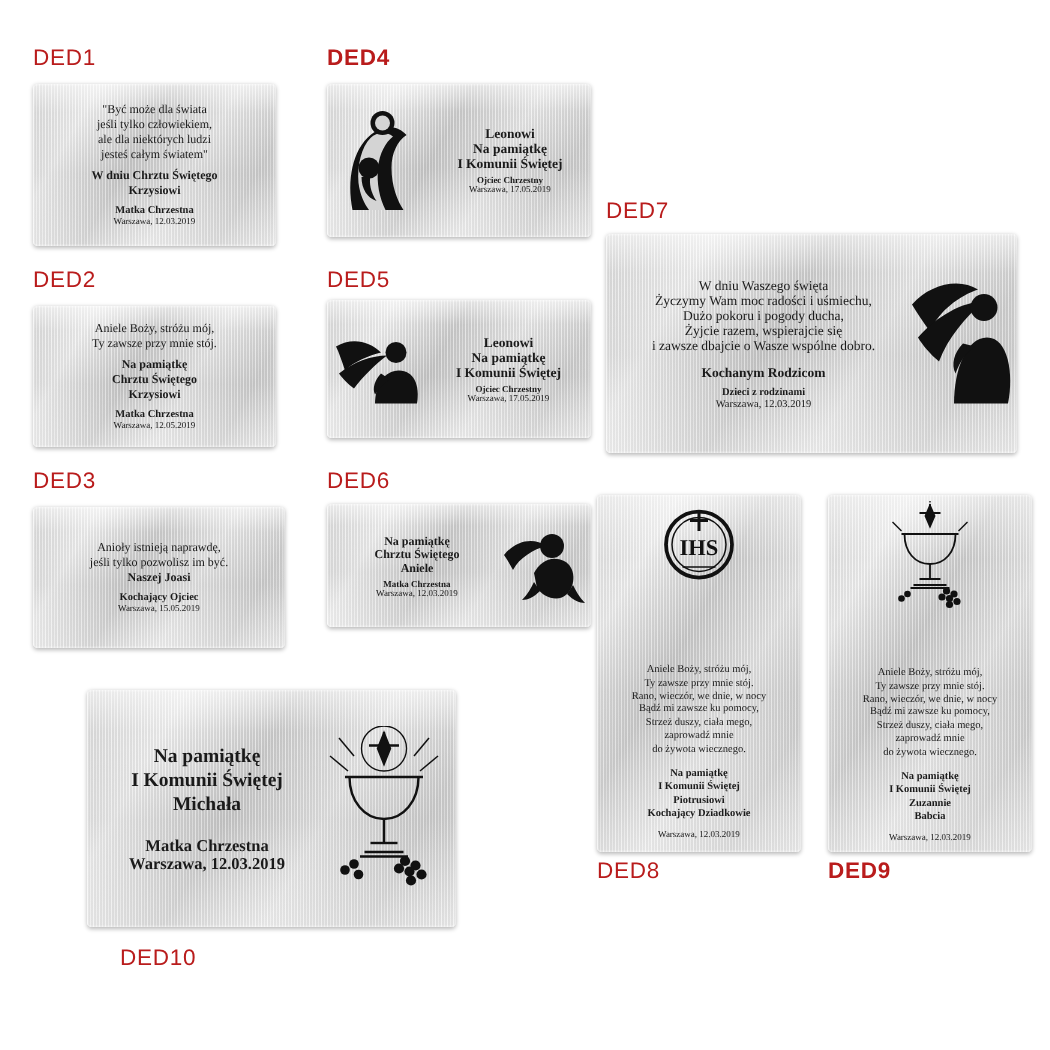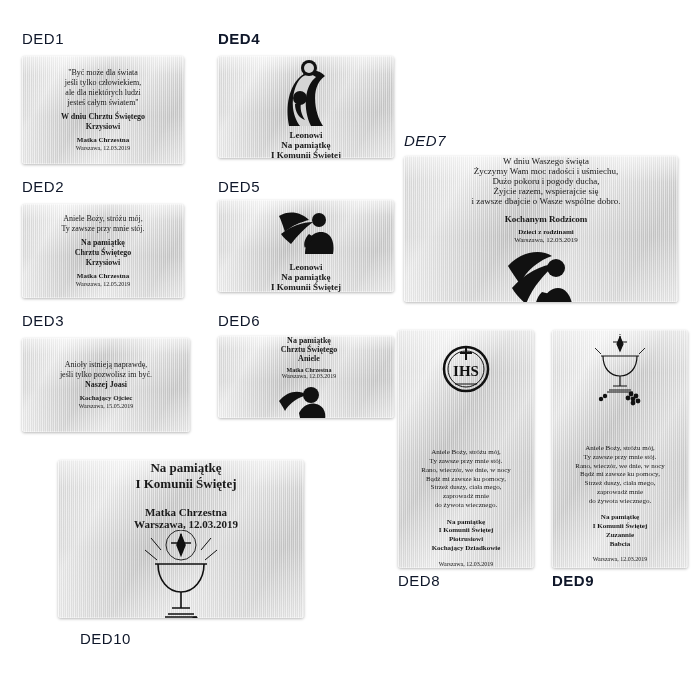--- a/index.html
+++ b/index.html
@@ -7,21 +7,21 @@
     width:700px;height:700px;
     background:#ffffff;
     font-family:"Liberation Serif", serif;
     position:relative;
     overflow:hidden;
   }
   .label{
     position:absolute;
     font-family:"Liberation Sans", sans-serif;
     font-size:15px;
-    color:#0f172a;
+    color:#b91c1c;
     letter-spacing:0.5px;
   }
   .plate{
     position:absolute;
     border-radius:3px;
     background:
       linear-gradient(180deg, rgba(255,255,255,0.55) 0%, rgba(255,255,255,0.0) 18%, rgba(0,0,0,0.03) 55%, rgba(255,255,255,0.25) 100%),
       repeating-linear-gradient(90deg, rgba(255,255,255,0.5) 0px, rgba(255,255,255,0.5) 1px, rgba(170,170,170,0.18) 1px, rgba(170,170,170,0.18) 2px, rgba(255,255,255,0.28) 2px, rgba(255,255,255,0.28) 3px, rgba(150,150,150,0.12) 3px, rgba(150,150,150,0.12) 4px),
       linear-gradient(120deg,#d8d8d8 0%, #efefef 20%, #c9c9c9 42%, #e6e6e6 62%, #cfcfcf 82%, #e2e2e2 100%);
     box-shadow:0 1px 3px rgba(0,0,0,0.28), inset 0 0 0 1px rgba(255,255,255,0.35);
@@ -35,21 +35,21 @@
   .inner{
     width:100%;
     text-align:center;
     line-height:1.25;
   }
   .ln{display:block;}
   .b{font-weight:bold;}
   .sm{font-size:7px;}
   .xs{font-size:6px;}
   .sp{height:4px;}
-  .row{display:flex;align-items:center;width:100%;height:100%;flex-direction:column;}
+  .row{display:flex;align-items:center;width:100%;height:100%;}
   .txt{flex:1;text-align:center;}
   .art{flex:0 0 auto;display:flex;align-items:center;justify-content:center;}
 
   
   #ded1-label{left:22px;top:30px;}
   #ded1{left:22px;top:56px;width:162px;height:108px;}
   #ded1 .inner{font-size:8px;padding:0 8px;}
 
   
   #ded2-label{left:22px;top:178px;}
@@ -70,26 +70,26 @@
   #ded5-label{left:218px;top:178px;}
   #ded5{left:218px;top:200px;width:176px;height:92px;}
   #ded5 .txt{font-size:9px;}
 
   
   #ded6-label{left:218px;top:312px;}
   #ded6{left:218px;top:336px;width:176px;height:82px;}
   #ded6 .txt{font-size:8px;}
 
   
-  #ded7-label{left:404px;top:132px;font-style:italic;}
+  #ded7-label{left:404px;top:132px;}
   #ded7{left:404px;top:156px;width:274px;height:146px;}
   #ded7 .txt{font-size:9px;}
 
   
-  #ded8{left:398px;top:330px;width:136px;height:238px;align-items:flex-end;}
+  #ded8{left:398px;top:330px;width:136px;height:238px;}
   #ded8 .inner{font-size:7px;padding:0 10px;}
   #ded8-label{left:398px;top:572px;}
 
   
   #ded9{left:552px;top:330px;width:136px;height:238px;}
   #ded9 .inner{font-size:7px;padding:0 10px;}
   #ded9-label{left:552px;top:572px;font-weight:bold;}
 
   
   #ded10{left:58px;top:460px;width:246px;height:158px;}
@@ -326,20 +326,21 @@
     <span class="ln xs">Warszawa, 12.03.2019</span>
   </div>
 </div>
 <div class="label" id="ded9-label">DED9</div>
 
 <div class="plate" id="ded10">
   <div class="row">
     <div class="txt" style="padding-left:10px;">
       <span class="ln b">Na pamiątkę</span>
       <span class="ln b">I Komunii Świętej</span>
+      <span class="ln b">Michała</span>
       <div style="height:14px;"></div>
       <span class="ln b" style="font-size:11px;">Matka Chrzestna</span>
       <span class="ln b" style="font-size:11px;">Warszawa, 12.03.2019</span>
     </div>
     <div class="art" style="width:96px;">
       <svg class="icon-svg" width="92" height="110" viewBox="0 0 92 110">
         <g stroke="#111" stroke-width="1.6" fill="none">
           <path d="M46,4 L46,24"></path>
             <path d="M36,13 L56,13"></path>
           <path d="M46,5 L50,15 L46,25 L42,15 Z" fill="#111"></path>

